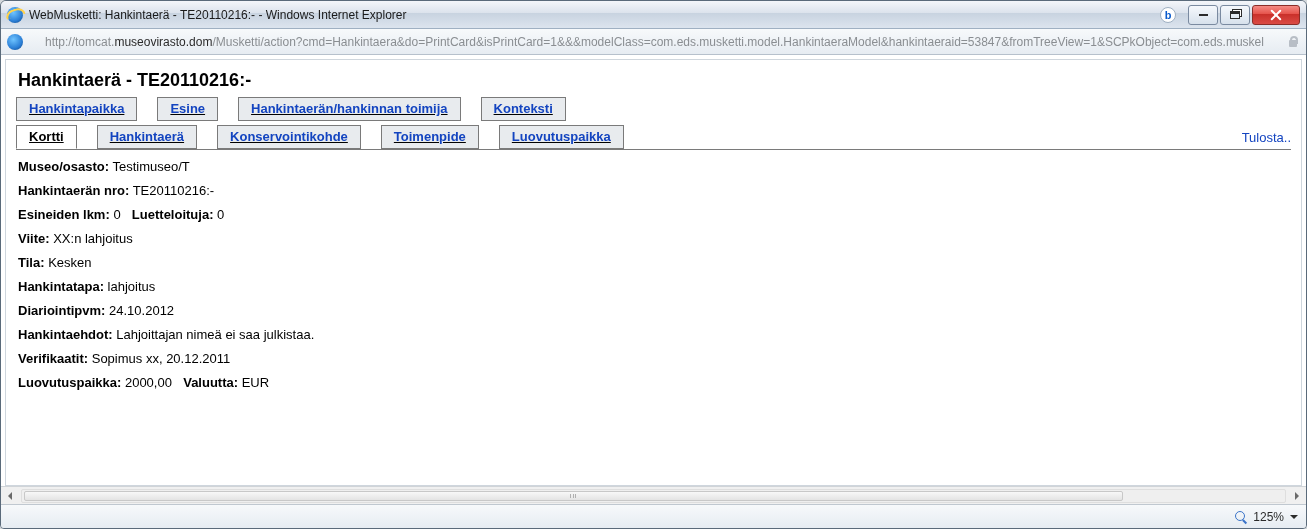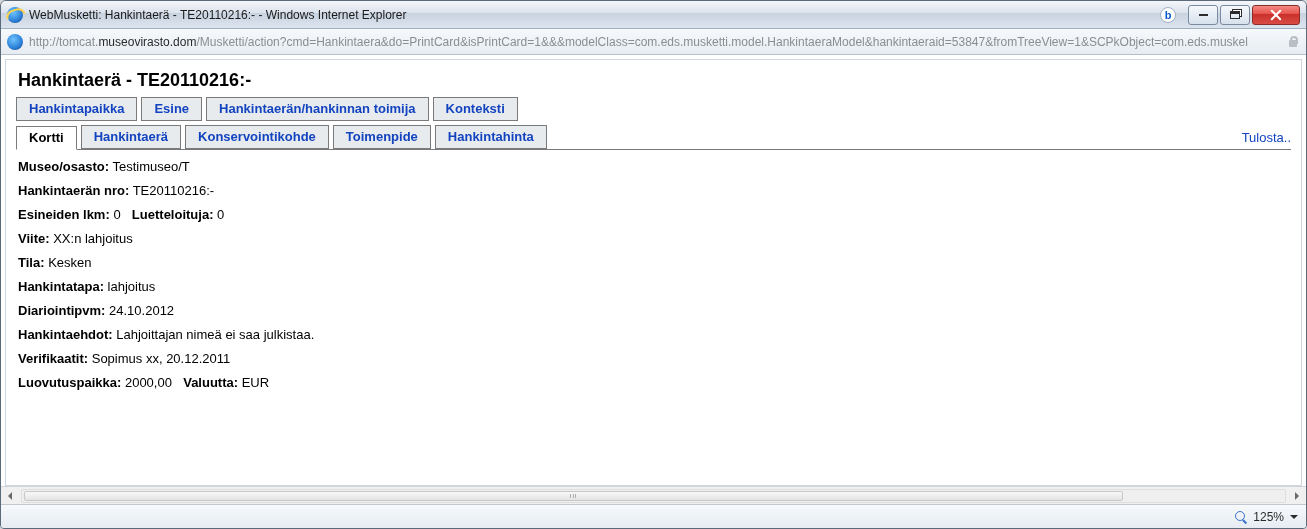--- a/index.html
+++ b/index.html
@@ -103,20 +103,21 @@
     background: radial-gradient(circle at 40% 35%, #6fc4ff 0%, #2b7fd6 60%, #0b3c78 100%);
     flex: 0 0 16px;
   }
   .url-field {
     flex: 1;
     font-size: 12px;
     color: #8a8e92;
     white-space: nowrap;
     overflow: hidden;
     text-overflow: clip;
+    text-align: center;
   }
   .url-field .strong { color: #2b2b2b; }
   .addr-lock {
     width: 14px; height: 14px; position: relative; flex: 0 0 14px;
   }
   .addr-lock:before {
     content: ""; position: absolute; left: 3px; top: 5px;
     width: 8px; height: 7px; background: #b8bec6; border-radius: 1px;
   }
   .addr-lock:after {
@@ -142,21 +143,21 @@
     position: relative;
     overflow: hidden;
   }
   .page-heading {
     font-size: 18px; font-weight: bold;
     font-family: Arial, Verdana, sans-serif;
     margin: 2px 0 6px 2px;
   }
 
   
-  .tab-row { display: flex; gap: 4px; margin-bottom: 4px; align-items: center; }
+  .tab-row { display: flex; gap: 20px; margin-bottom: 4px; align-items: flex-start; text-decoration: underline; }
   .tab-row.second { border-bottom: 1px solid #7a7a7a; padding-bottom: 0; margin-bottom: 8px; position: relative; }
   .tab {
     border: 1px solid #7a7a7a;
     background: #e8ebee;
     color: #1344c0;
     font-weight: bold;
     font-size: 13px;
     padding: 3px 12px 4px 12px;
     cursor: pointer;
   }
@@ -291,21 +292,21 @@
         <div class="tab">Esine</div>
         <div class="tab">Hankintaerän/hankinnan toimija</div>
         <div class="tab">Konteksti</div>
       </div>
 
       <div class="tab-row second">
         <div class="tab active">Kortti</div>
         <div class="tab">Hankintaerä</div>
         <div class="tab">Konservointikohde</div>
         <div class="tab">Toimenpide</div>
-        <div class="tab">Hankintahinta</div>
+        <div class="tab">Luovutuspaikka</div>
         <span class="print-link">Tulosta..</span>
       </div>
 
       <div class="fields">
         <div class="field-line">
           <b>Museo/osasto:</b>
           <span>Testimuseo/T</span>
         </div>
         <div class="field-line">
           <b>Hankintaerän nro:</b>

